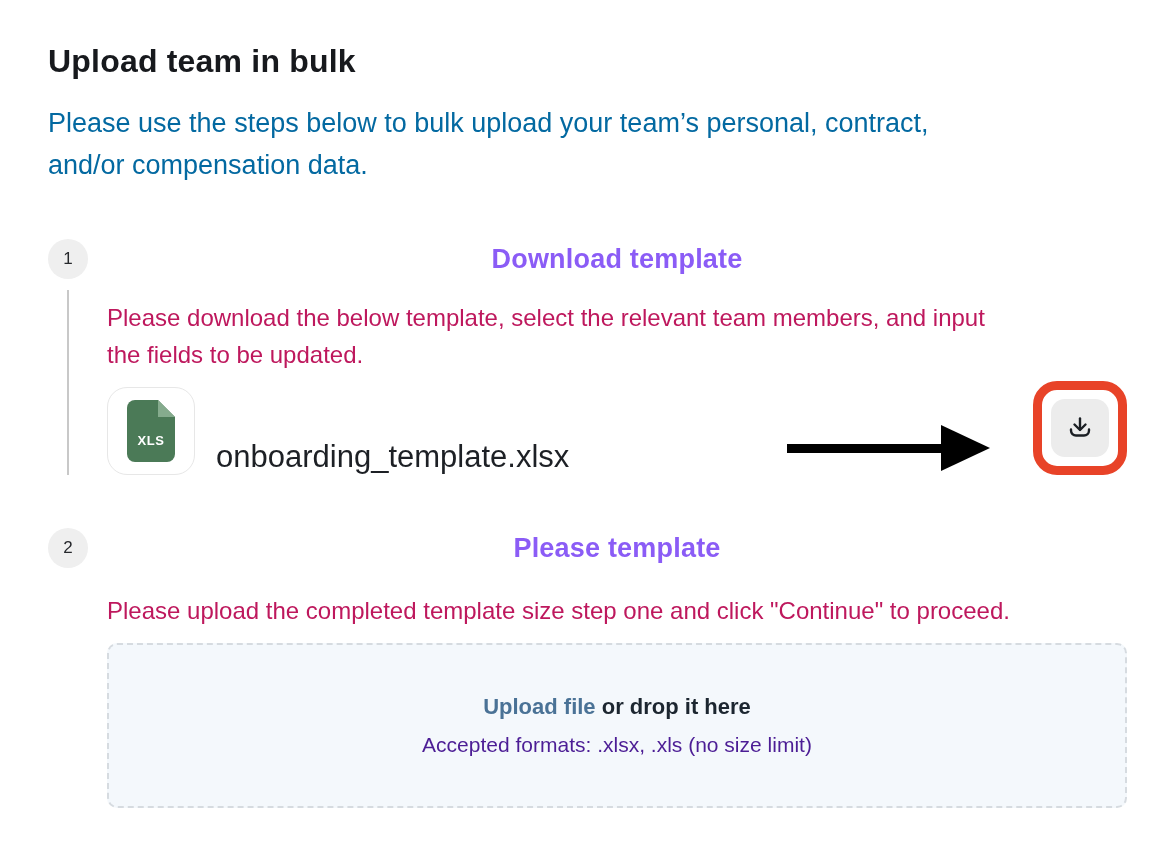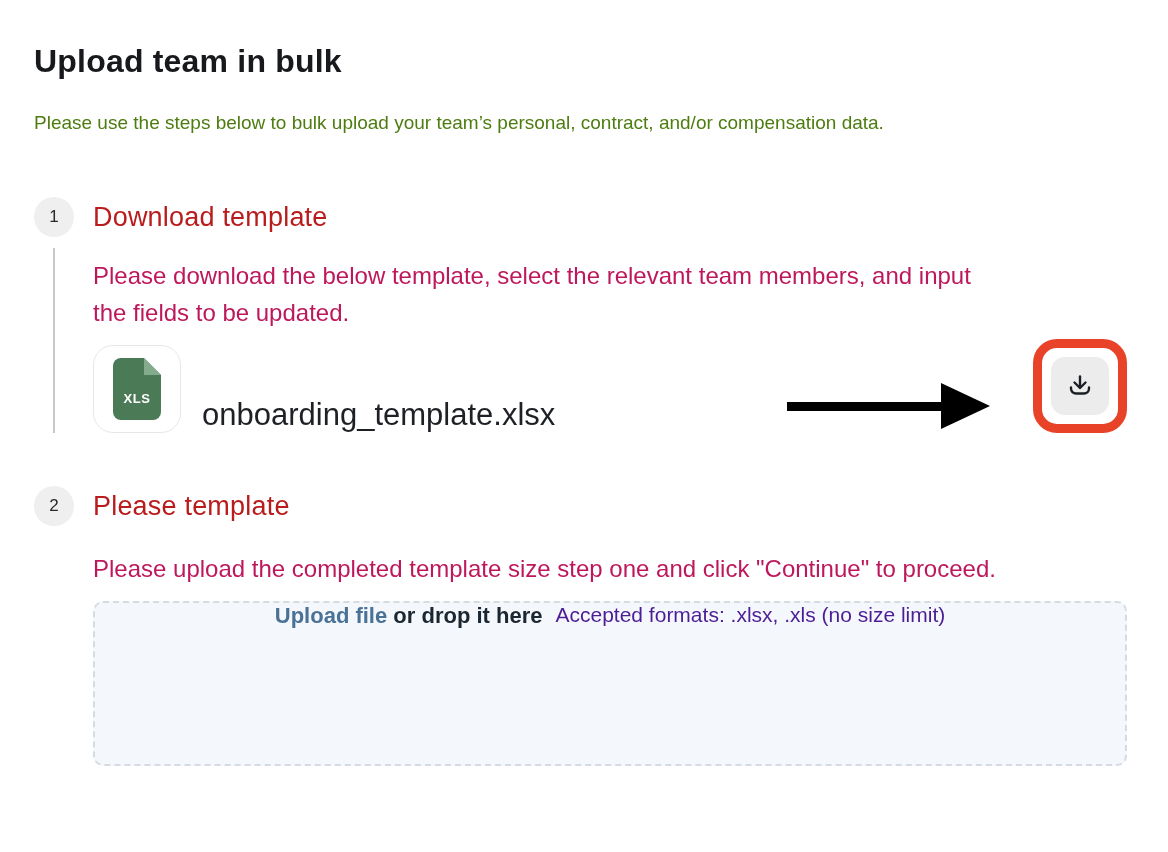--- a/index.html
+++ b/index.html
@@ -1,35 +1,35 @@
 <!DOCTYPE html>
 <html><head>
 <meta charset="utf-8">
 <style>
   * { box-sizing: border-box; margin: 0; padding: 0; }
   html, body { width: 1168px; height: 852px; background: #ffffff; overflow: hidden; }
   body {
     font-family: "Liberation Sans", "DejaVu Sans", sans-serif;
     color: #1d2025;
   }
-  .page { padding: 42px 41px 0 34px; }
+  .page { padding: 42px 41px 0 34px; margin-left: 14px; }
 
   .page-title {
     font-size: 32px;
     font-weight: 700;
     color: #17191d;
     line-height: 38px;
     letter-spacing: 0.2px;
   }
   .subtitle {
     margin-top: 22px;
-    font-size: 19px;
+    font-size: 27px;
     line-height: 42px;
     max-width: 960px;
-    color: #4d7c0f;
+    color: #0369a1;
   }
 
   .step { display: flex; }
   .step-1 { margin-top: 53px; padding-bottom: 37px; }
   .step-2 { margin-top: 16px; }
 
   .rail {
     width: 40px;
     margin-right: 19px;
     display: flex;
@@ -49,24 +49,25 @@
   .rail-line {
     width: 2px;
     background: #c8c8c8;
     flex: 1;
     margin-top: 11px;
   }
 
   .step-content { flex: 1; min-width: 0; }
   .step-title {
     font-size: 27px;
-    font-weight: 400;
-    color: #b91c1c;
+    font-weight: 700;
+    color: #8b5cf6;
     line-height: 40px;
     letter-spacing: 0.2px;
+    text-align: center;
   }
   .step-desc {
     margin-top: 20px;
     font-size: 24px;
     line-height: 37px;
     max-width: 910px;
     color: #be185d;
   }
   .step-2 .step-desc { margin-top: 24px; }
 
@@ -108,22 +109,22 @@
     cursor: pointer;
   }
 
   .dropzone {
     margin-top: 14px;
     height: 165px;
     border: 2px dashed #d6dbe0;
     border-radius: 10px;
     background: #f4f8fc;
     display: flex;
-    flex-direction: row;
-    align-items: flex-start;
+    flex-direction: column;
+    align-items: center;
     justify-content: center;
     gap: 13px;
     cursor: pointer;
   }
   .dz-main {
     font-size: 22px;
     font-weight: 700;
     color: #1c2630;
   }
   .dz-link { color: #4a7296; cursor: pointer; }

